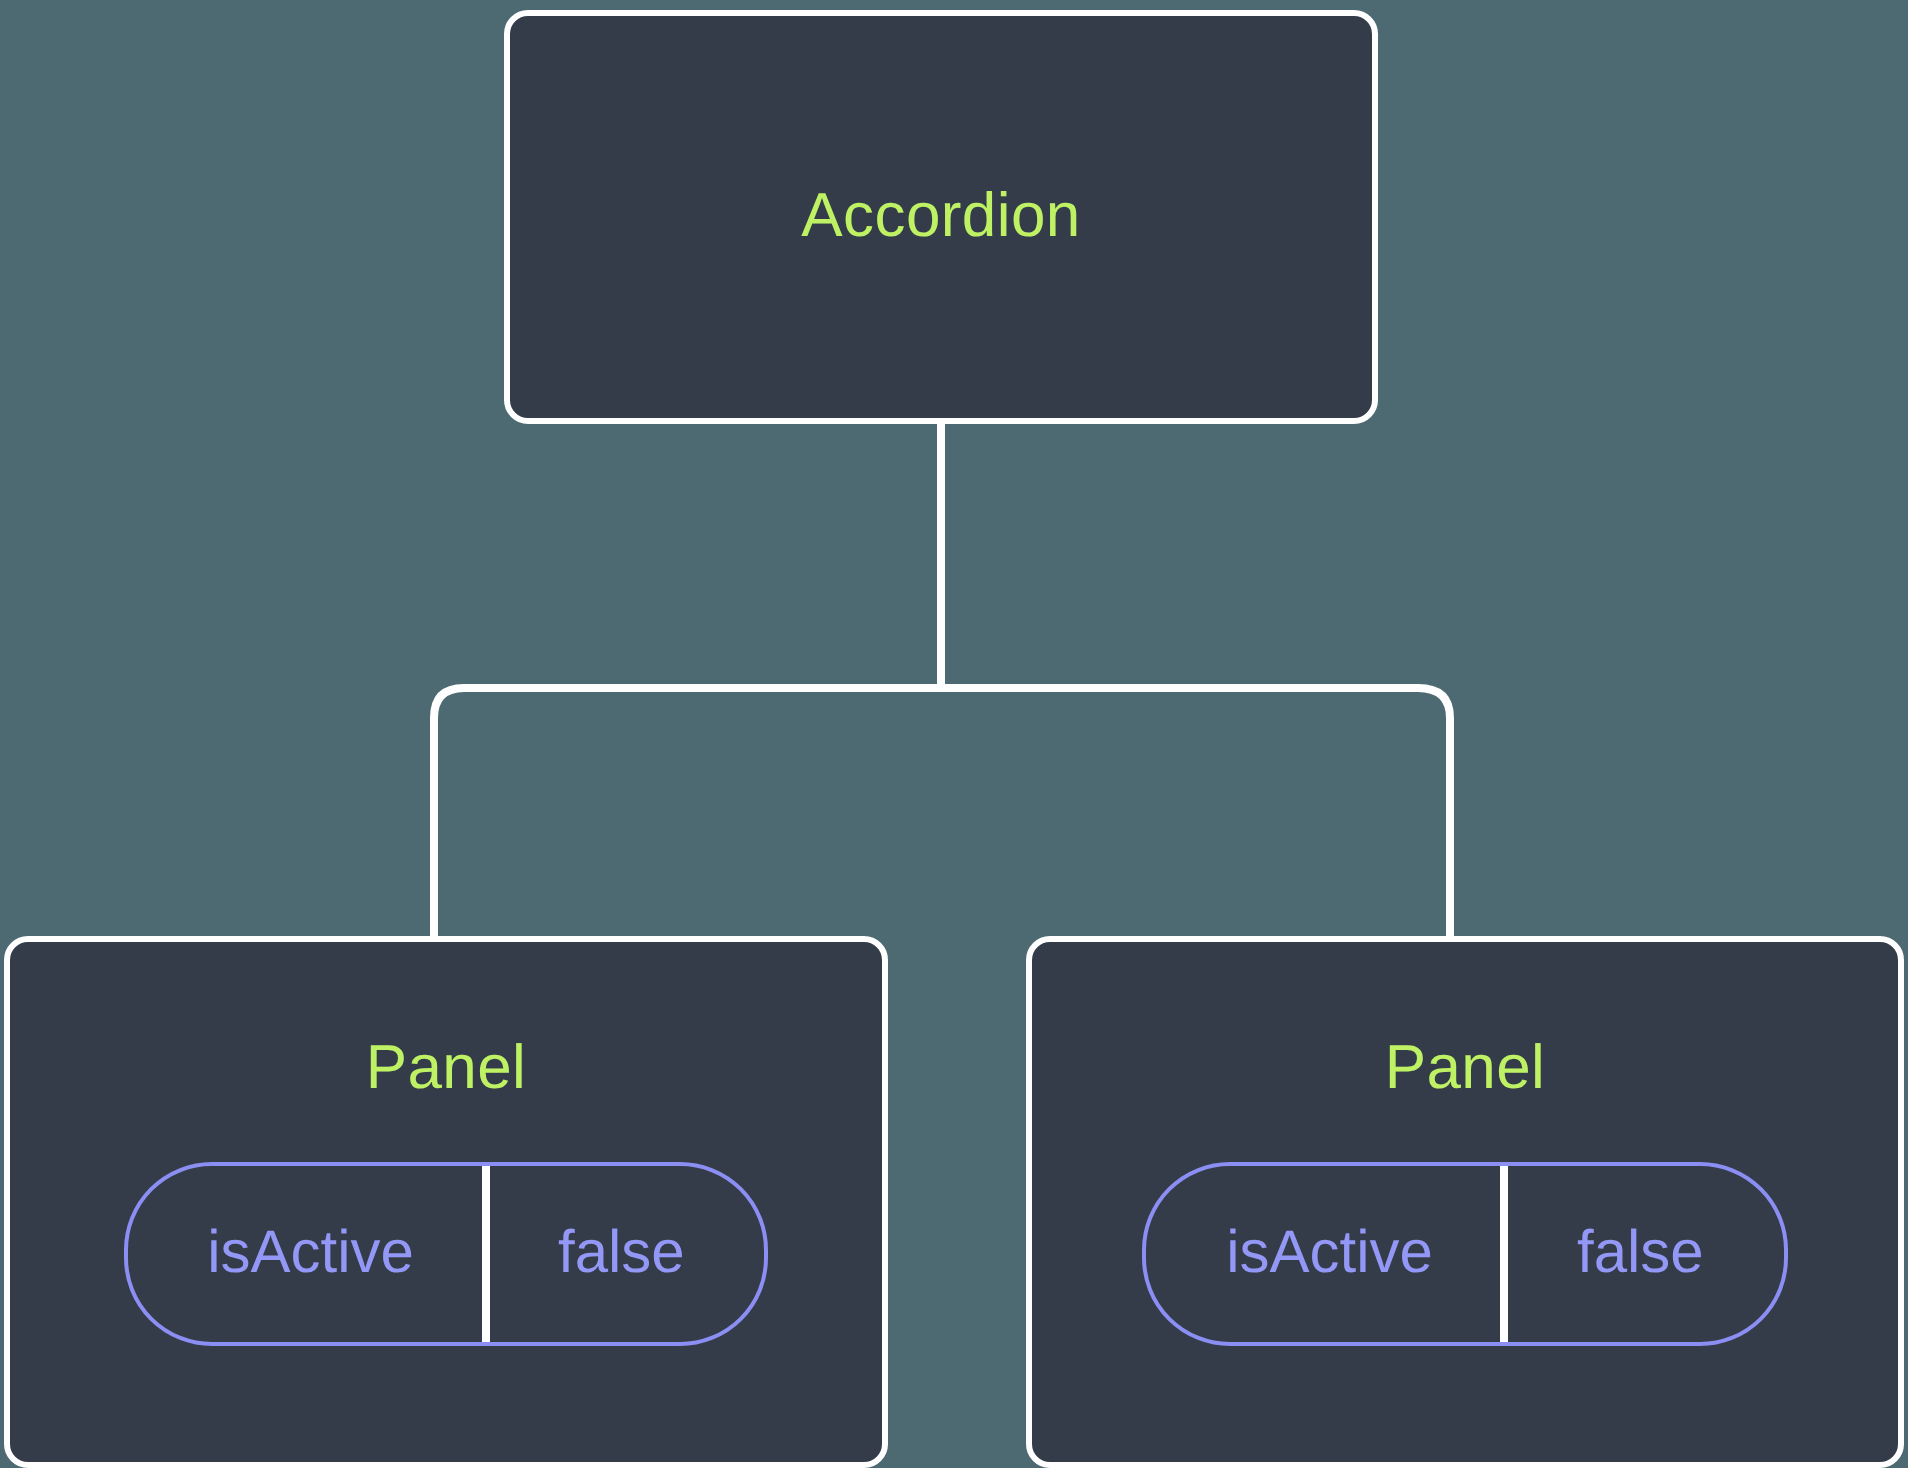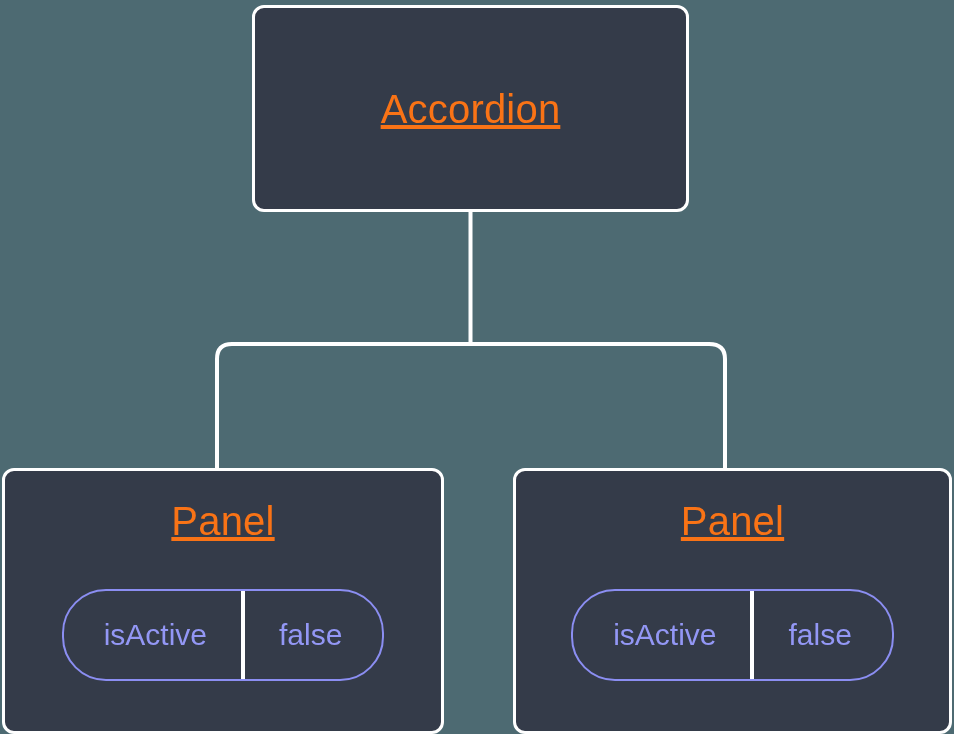--- a/index.html
+++ b/index.html
@@ -45,53 +45,52 @@
   }
 
   .node-root {
     left: 252px;
     top: 5px;
     width: 437px;
     height: 207px;
   }
 
   .node-title {
-    color: #f97316;
-    font-size: 40px;
+    color: #bef264;
+    font-size: 31px;
     font-weight: 400;
     letter-spacing: 0.2px;
     line-height: 1.1;
     white-space: nowrap;
-    text-decoration: underline;
   }
 
   .node-child {
     top: 468px;
     height: 266px;
     justify-content: flex-start;
-    padding-top: 28px;
+    padding-top: 46px;
     border-bottom-left-radius: 12px;
     border-bottom-right-radius: 12px;
   }
 
   .node-child-left {
     left: 2px;
     width: 442px;
   }
 
   .node-child-right {
     left: 513px;
     width: 439px;
   }
 
   
   .prop-pill {
     display: flex;
     align-items: stretch;
-    margin-top: 46px;
+    margin-top: 30px;
     height: 88px;
     border: 2px solid #8b8ef2;
     border-radius: 44px;
     overflow: hidden;
   }
 
   .prop-key,
   .prop-value {
     display: flex;
     align-items: center;

